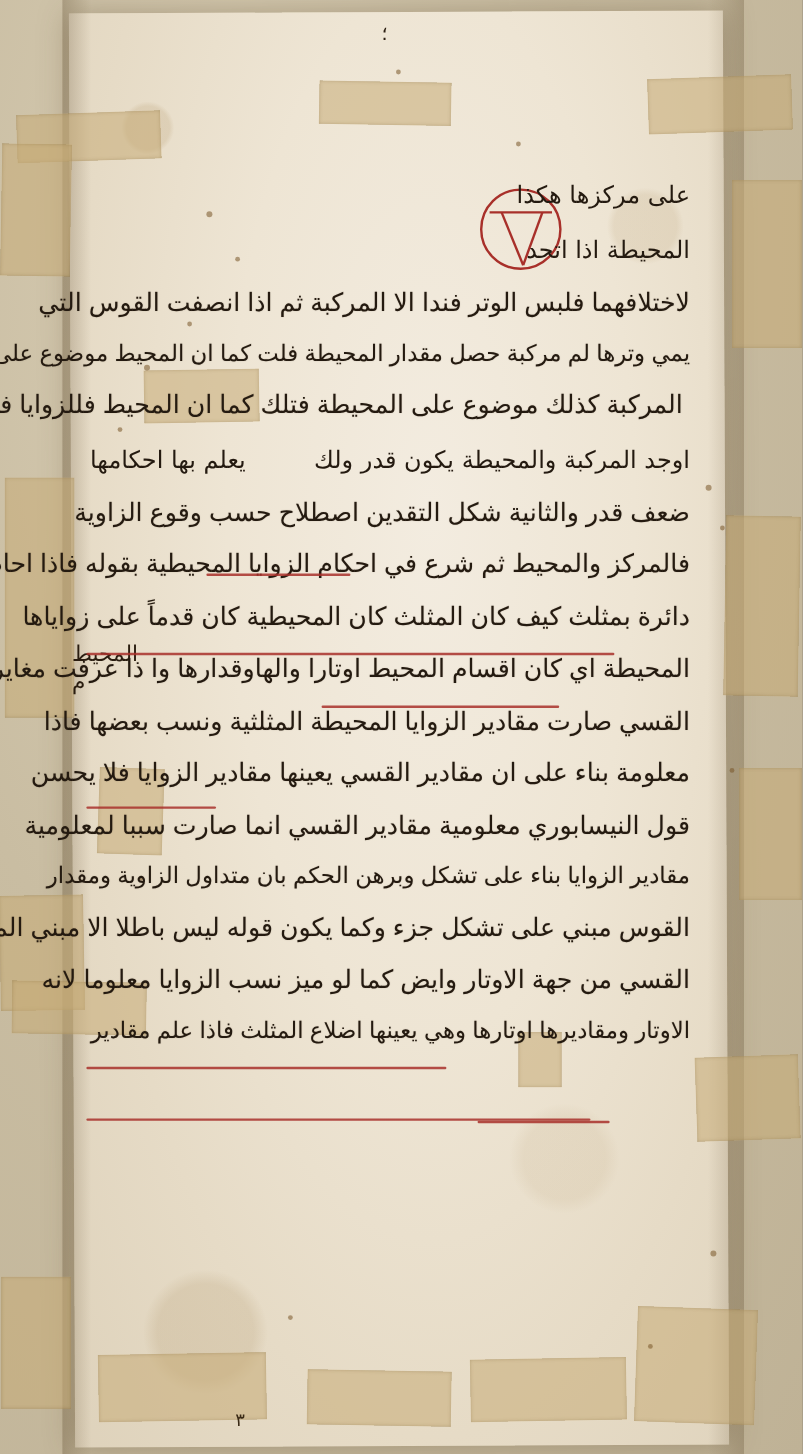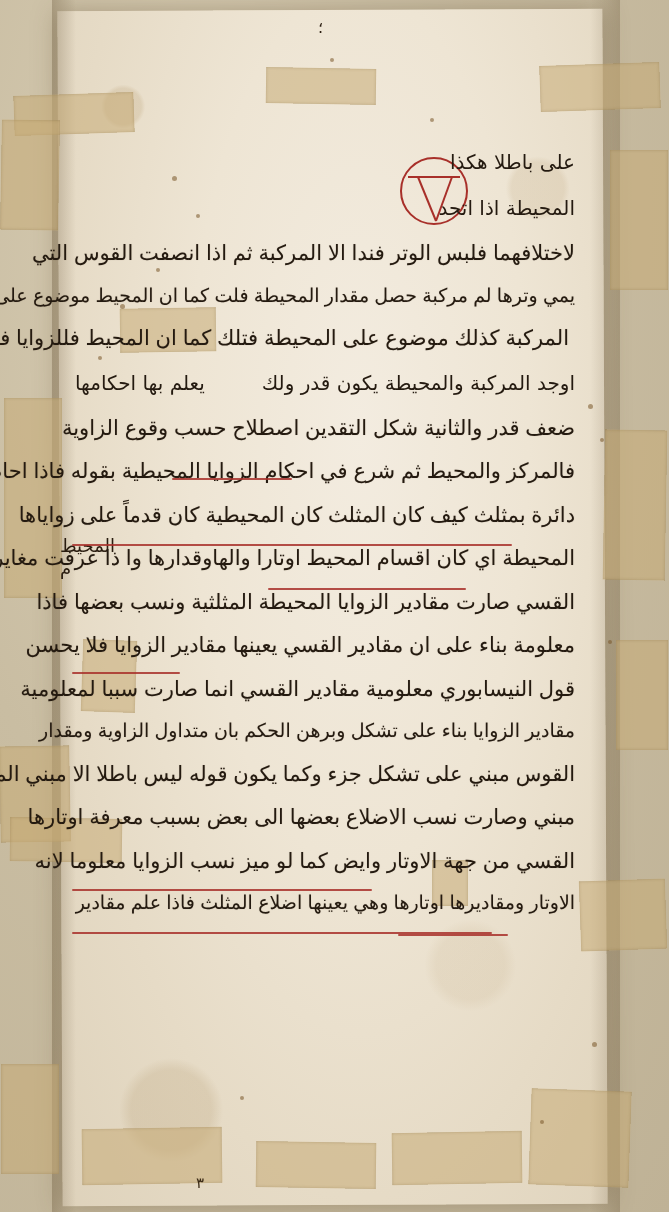--- a/index.html
+++ b/index.html
@@ -218,42 +218,41 @@
       <line x1="10" y1="22" x2="62" y2="22" stroke="#a8302a" stroke-width="2"></line>
       <line x1="20" y1="22" x2="38" y2="66" stroke="#a8302a" stroke-width="2"></line>
       <line x1="54" y1="22" x2="38" y2="66" stroke="#a8302a" stroke-width="2"></line>
     </svg>
   </div>
 
   <div class="margin-note">المحيط م</div>
 
   <div class="text-block">
     <div class="split-line">
-      <span class="seg-right">على باطلا هكذا</span>
+      <span class="seg-right">على مركزها هكذا</span>
     </div>
     <div class="split-line">
       <span class="seg-right">المحيطة اذا اتحد</span>
     </div>
     <div class="line">لاختلافهما فلبس الوتر فندا الا المركبة ثم اذا انصفت القوس التي</div>
     <div class="line small">يمي وترها لم مركبة حصل مقدار المحيطة فلت كما ان المحيط موضوع على الزاوية</div>
     <div class="line pad-1">المركبة كذلك موضوع على المحيطة فتلك كما ان المحيط فللزوايا فقد</div>
     <div class="split-line">
       <span class="seg-left">اوجد المركبة والمحيطة يكون قدر ولك</span>
       <span class="seg-right">يعلم بها احكامها</span>
     </div>
     <div class="line">ضعف قدر والثانية شكل التقدين اصطلاح حسب وقوع الزاوية</div>
     <div class="line">فالمركز والمحيط ثم شرع في احكام الزوايا المحيطية بقوله فاذا احاطت</div>
     <div class="line">دائرة بمثلث كيف كان المثلث كان المحيطية كان قدماً على زواياها</div>
     <div class="line">المحيطة اي كان اقسام المحيط اوتارا والهاوقدارها وا ذا عرفت مغايرة</div>
     <div class="line">القسي صارت مقادير الزوايا المحيطة المثلثية ونسب بعضها فاذا</div>
     <div class="line">معلومة بناء على ان مقادير القسي يعينها مقادير الزوايا فلا يحسن</div>
     <div class="line">قول النيسابوري معلومية مقادير القسي انما صارت سببا لمعلومية</div>
     <div class="line small">مقادير الزوايا بناء على تشكل وبرهن الحكم بان متداول الزاوية ومقدار</div>
     <div class="line">القوس مبني على تشكل جزء وكما يكون قوله ليس باطلا الا مبني المبني</div>
-    <div class="line">مبني وصارت نسب الاضلاع بعضها الى بعض بسبب معرفة اوتارها</div>
     <div class="line">القسي من جهة الاوتار وايض كما لو ميز نسب الزوايا معلوما لانه</div>
     <div class="line small">الاوتار ومقاديرها اوتارها وهي يعينها اضلاع المثلث فاذا علم مقادير</div>
   </div>
 
   <div id="rule-layer">
       <div class="rule" style="left: 172px; top: 478px; width: 120px; background: rgb(168, 48, 42);"></div>
       <div class="rule" style="left: 72px; top: 544px; width: 440px; background: rgb(168, 48, 42);"></div>
       <div class="rule" style="left: 268px; top: 588px; width: 198px; background: rgb(168, 48, 42);"></div>
       <div class="rule" style="left: 72px; top: 672px; width: 108px; background: rgb(168, 48, 42);"></div>
       <div class="rule" style="left: 72px; top: 889px; width: 300px; background: rgb(168, 48, 42);"></div>

